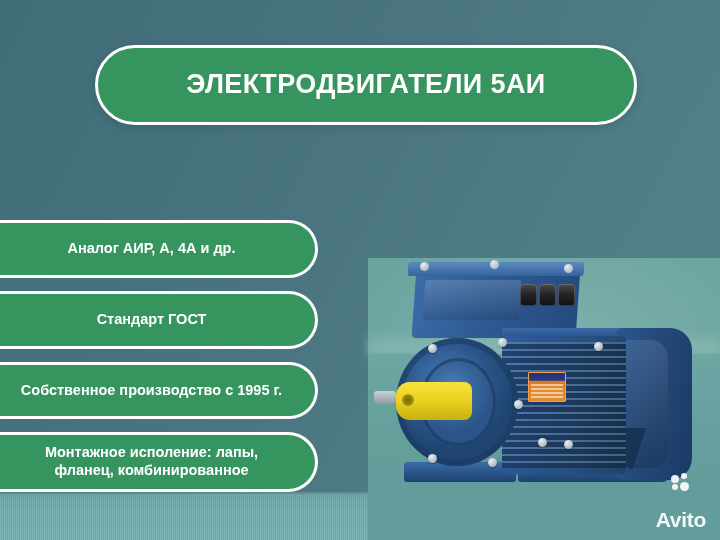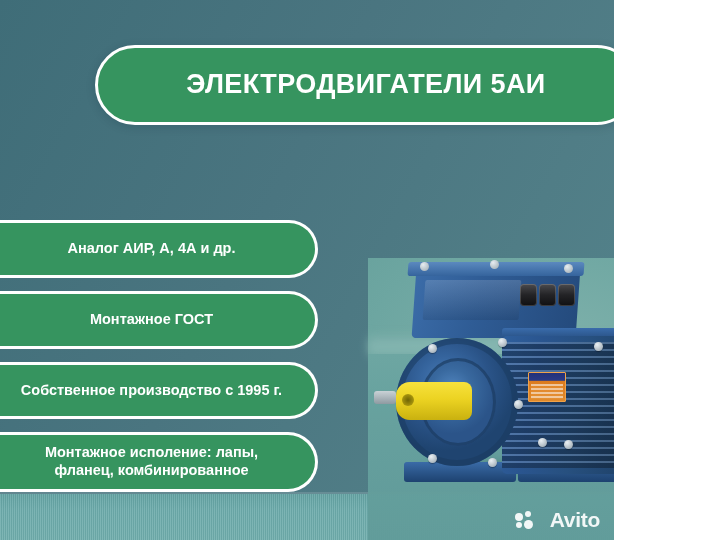--- a/index.html
+++ b/index.html
@@ -3,21 +3,21 @@
 <meta charset="utf-8">
 <style>
   * { margin:0; padding:0; box-sizing:border-box; }
   html, body {
     width:720px; height:540px;
     overflow:hidden;
     font-family:"Liberation Sans", sans-serif;
   }
   #stage {
     position:relative;
-    width:614px; height:540px;
+    width:720px; height:540px;
     background:
       linear-gradient(118deg, #3f6d78 0%, #4a7580 42%, #507d86 72%, #54848c 100%);
     overflow:hidden;
   }
 
   
   .surface-band {
     position:absolute; left:0; right:0; bottom:0;
     height:46px;
     background:linear-gradient(180deg,#63a3a3 0%, #6cabab 35%, #6fadac 100%);
@@ -231,20 +231,21 @@
     position:absolute; width:9px; height:9px; border-radius:50%;
     background:radial-gradient(circle at 35% 30%, #eaf0f4, #94a1aa);
     box-shadow:0 1px 1px rgba(0,0,0,.3);
   }
 
   
   #avito-watermark{
     position:absolute; right:14px; bottom:8px;
     display:flex; align-items:center; gap:16px;
     opacity:.92;
+    flex-direction:column;
   }
   #avito-watermark .dots{ position:relative; width:19px; height:19px; }
   #avito-watermark .dots i{ position:absolute; border-radius:50%; background:#ffffff; display:block; }
   #avito-watermark .dots i:nth-child(1){ left:0;  top:2px;  width:8px;  height:8px; }
   #avito-watermark .dots i:nth-child(2){ left:10px;top:0;   width:6px;  height:6px; }
   #avito-watermark .dots i:nth-child(3){ left:1px; top:11px; width:6px; height:6px; }
   #avito-watermark .dots i:nth-child(4){ left:9px; top:9px;  width:9px; height:9px; }
   #avito-watermark .wordmark{
     color:#ffffff; font-size:21px; font-weight:bold; letter-spacing:-.3px;
   }
@@ -303,21 +304,21 @@
   </div>
 
   <div class="pill" id="title-pill">
     <span class="label">ЭЛЕКТРОДВИГАТЕЛИ 5АИ</span>
   </div>
 
   <div class="pill feature-pill" id="feature-pill-1">
     <span class="label">Аналог АИР, А, 4А и др.</span>
   </div>
   <div class="pill feature-pill" id="feature-pill-2">
-    <span class="label">Монтажное ГОСТ</span>
+    <span class="label">Стандарт ГОСТ</span>
   </div>
   <div class="pill feature-pill" id="feature-pill-3">
     <span class="label">Собственное производство с 1995 г.</span>
   </div>
   <div class="pill feature-pill" id="feature-pill-4">
     <span class="label">Монтажное исполение: лапы, фланец, комбинированное</span>
   </div>
 
   <div id="avito-watermark">
     <span class="dots">

